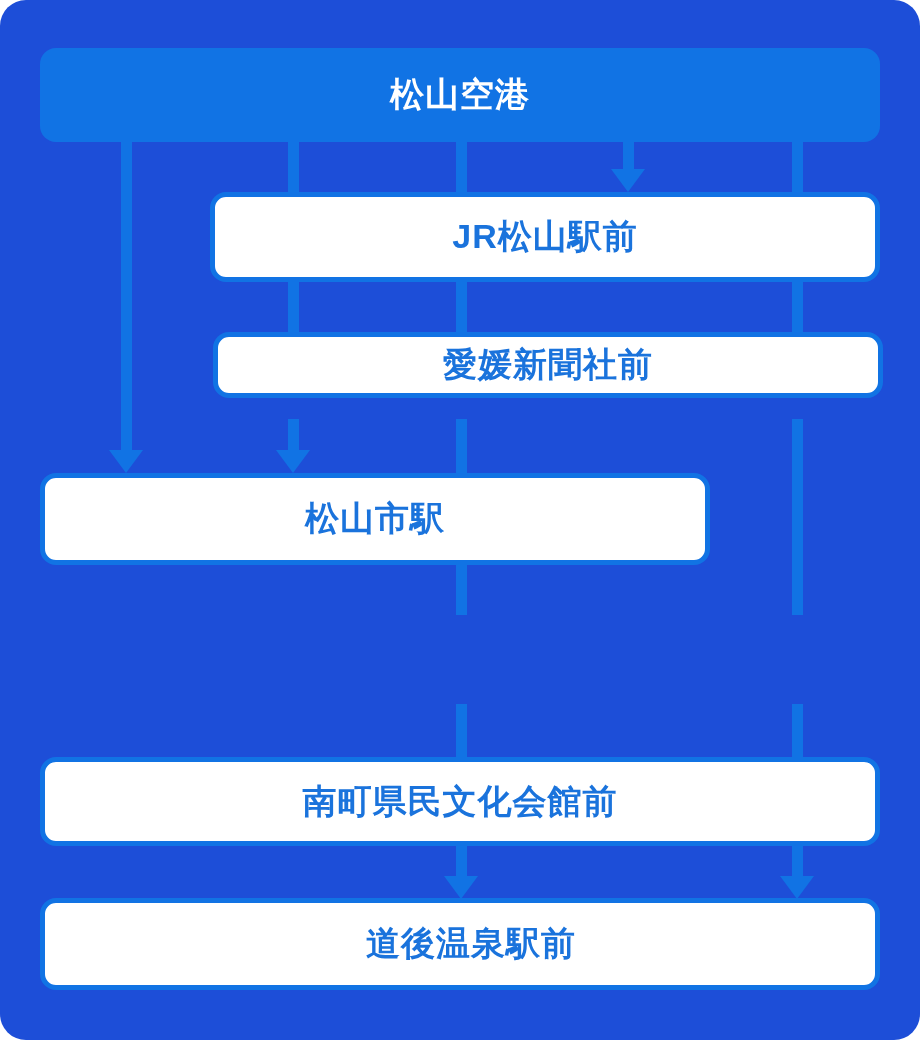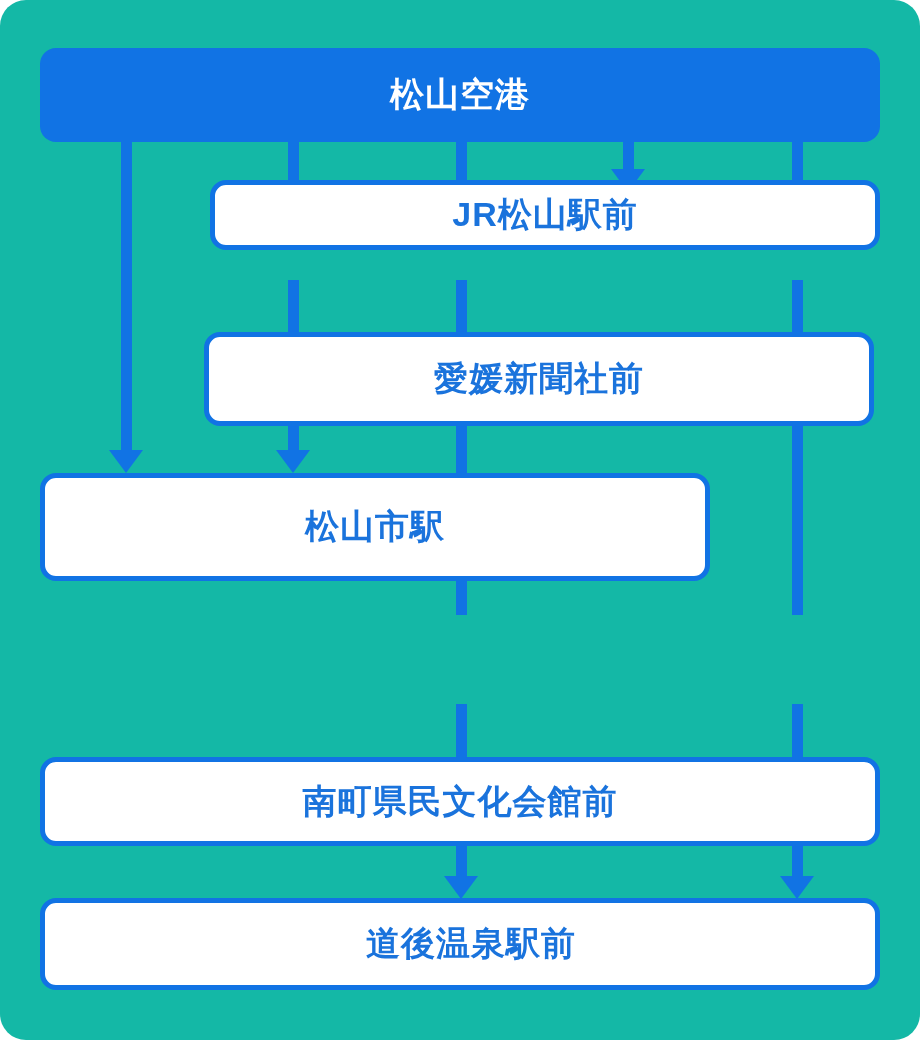--- a/index.html
+++ b/index.html
@@ -5,21 +5,21 @@
   html, body {
     margin: 0;
     padding: 0;
     background: #ffffff;
     font-family: "Liberation Sans", "DejaVu Sans", sans-serif;
   }
   .canvas {
     position: relative;
     width: 920px;
     height: 1040px;
-    background: #14b8a6;
+    background: #1d4ed8;
     border-radius: 26px;
     overflow: hidden;
   }
   .node {
     position: absolute;
     box-sizing: border-box;
     display: flex;
     align-items: center;
     justify-content: center;
     font-size: 34px;
@@ -81,29 +81,29 @@
   <div class="vline" style="left:792px; top:280px; height:54px;"></div>
   <div class="vline" style="left:792px; top:419px; height:196px;"></div>
   <div class="vline" style="left:792px; top:704px; height:55px;"></div>
   <div class="vline" style="left:792px; top:844px; height:33px;"></div>
   <div class="arrow" style="left:780px; top:876px;"></div>
 
   <div class="node filled" style="left:40px; top:48px; width:840px; height:94px;">
     <span>松山空港</span>
   </div>
 
-  <div class="node outline" style="left:210px; top:180px; width:670px; height:70px;">
+  <div class="node outline" style="left:210px; top:192px; width:670px; height:90px;">
     <span>JR松山駅前</span>
   </div>
 
-  <div class="node outline" style="left:204px; top:332px; width:670px; height:94px;font-family:Liberation Serif, serif;">
+  <div class="node outline" style="left:213px; top:332px; width:670px; height:66px;font-family:Liberation Serif, serif;">
     <span>愛媛新聞社前</span>
   </div>
 
-  <div class="node outline" style="left:40px; top:473px; width:670px; height:108px;">
+  <div class="node outline" style="left:40px; top:473px; width:670px; height:92px;">
     <span>松山市駅</span>
   </div>
 
 
   <div class="node outline" style="left:40px; top:757px; width:840px; height:89px;">
     <span>南町県民文化会館前</span>
   </div>
 
   <div class="node outline" style="left:40px; top:898px; width:840px; height:92px;padding-left:22px;">
     <span>道後温泉駅前</span>

